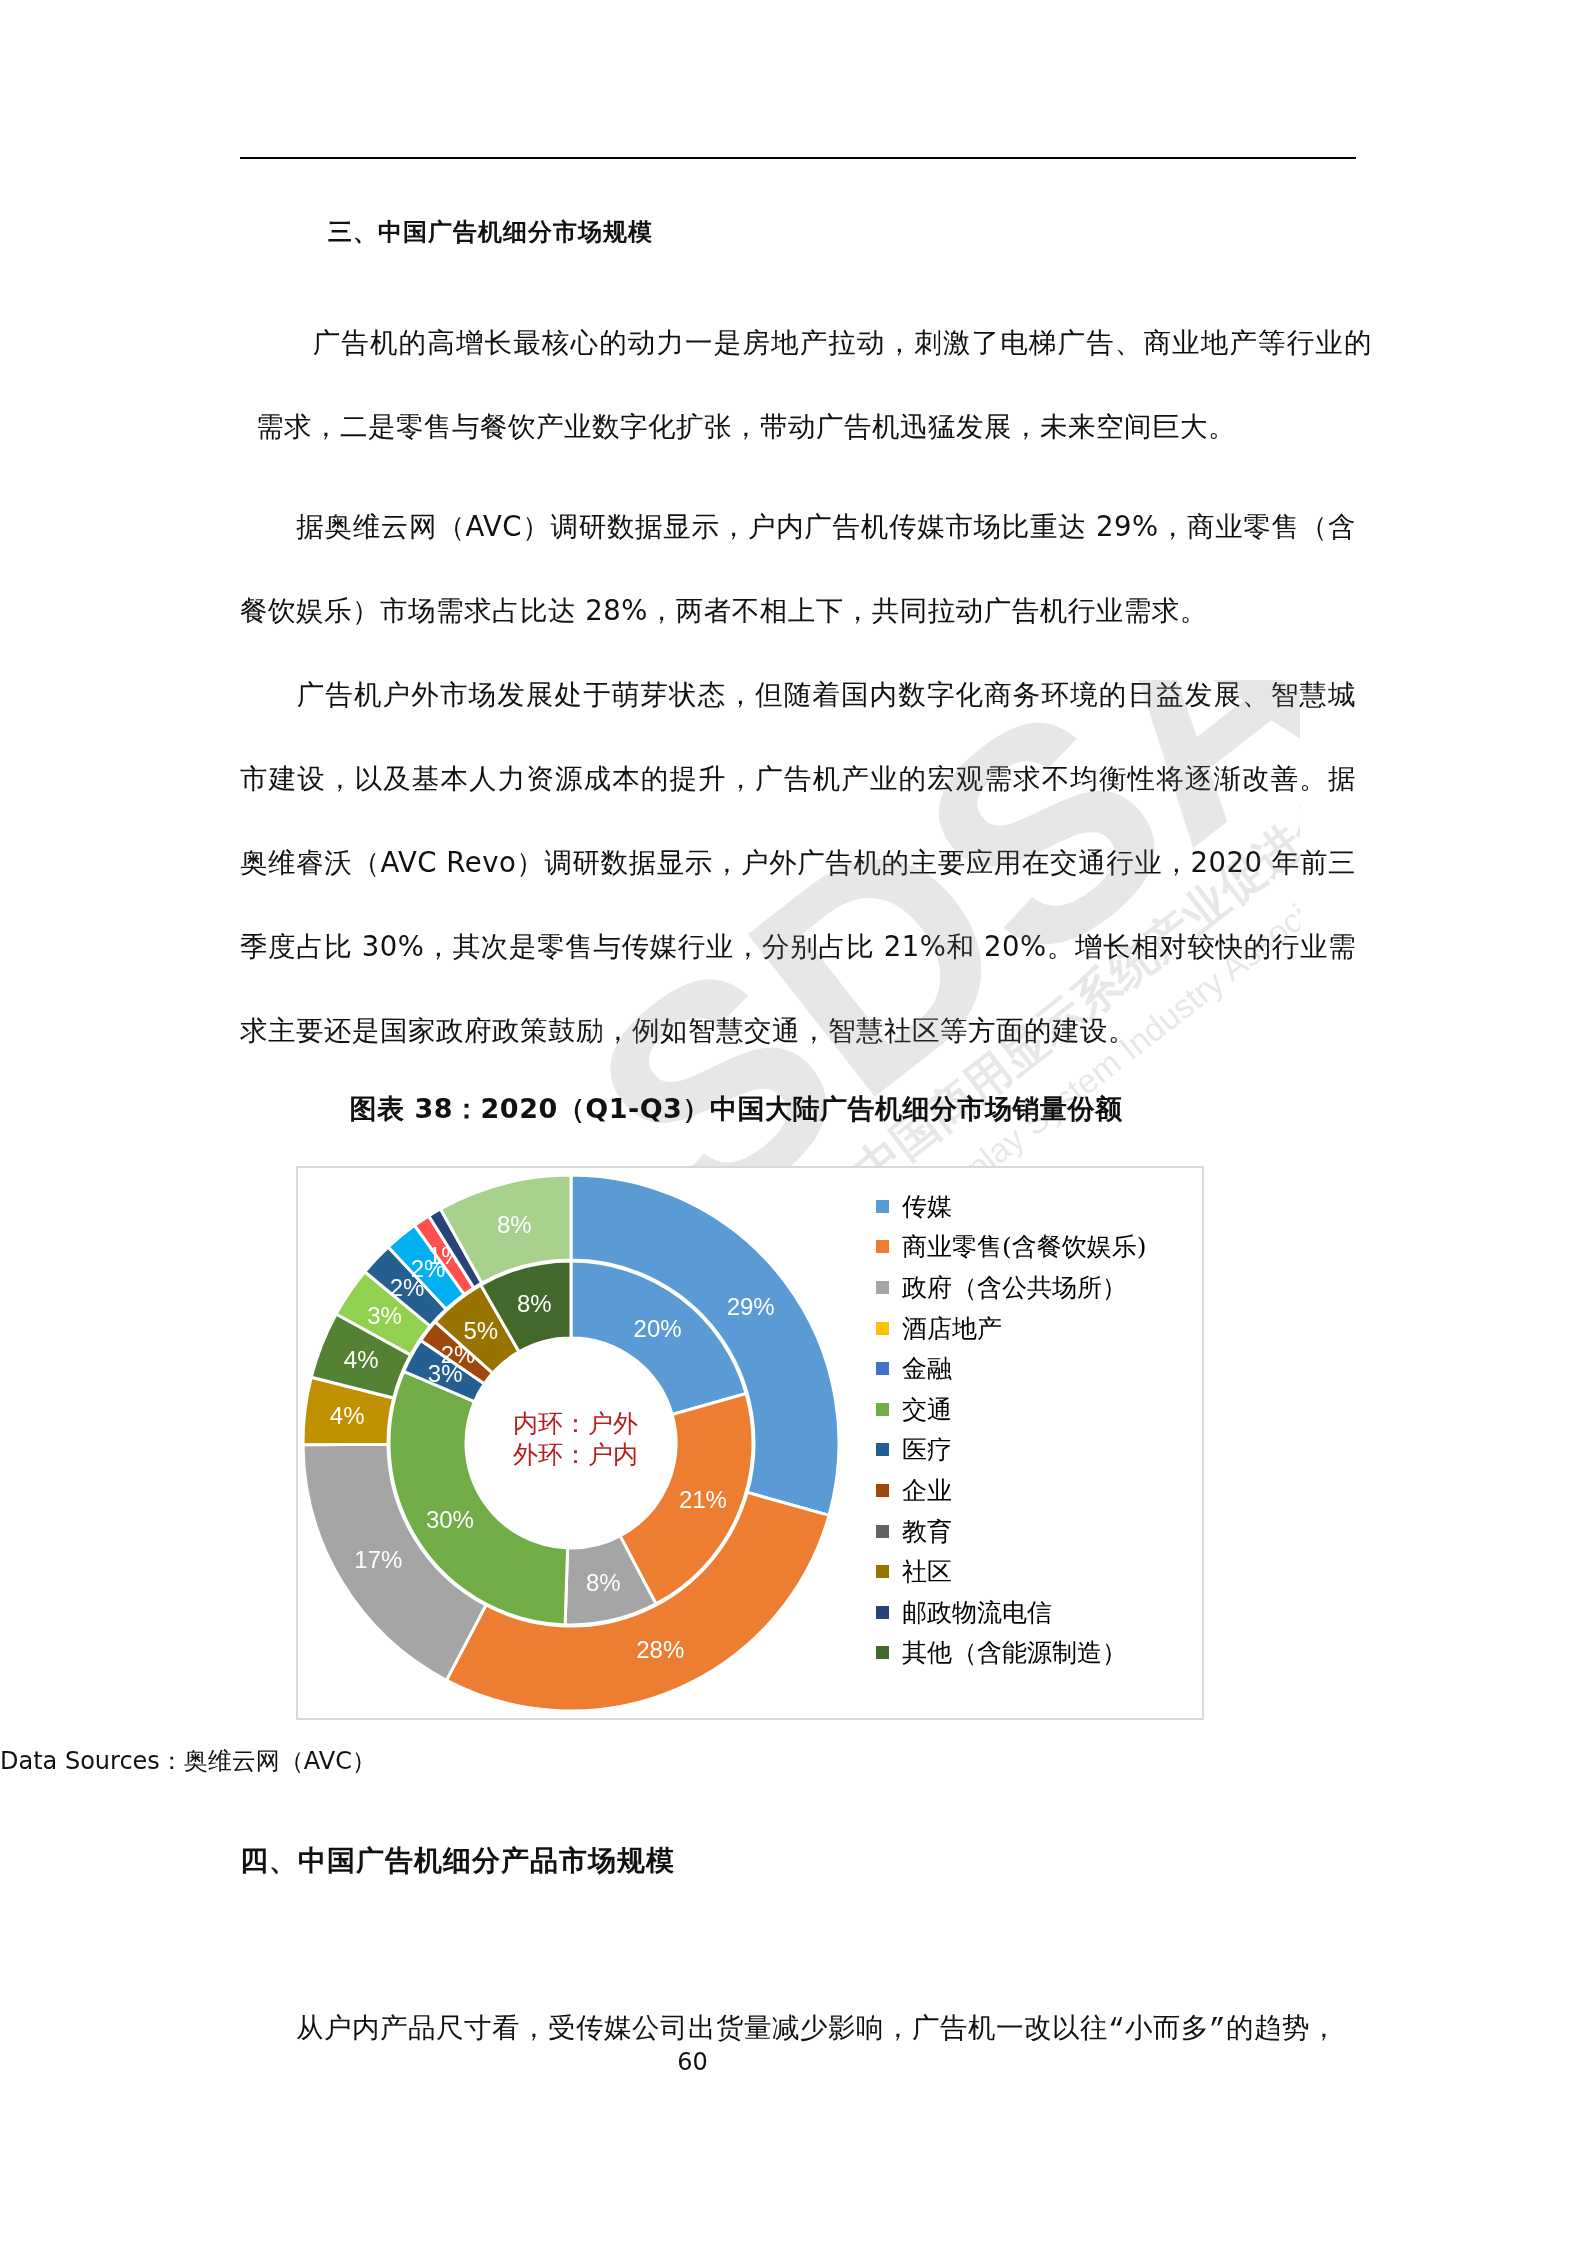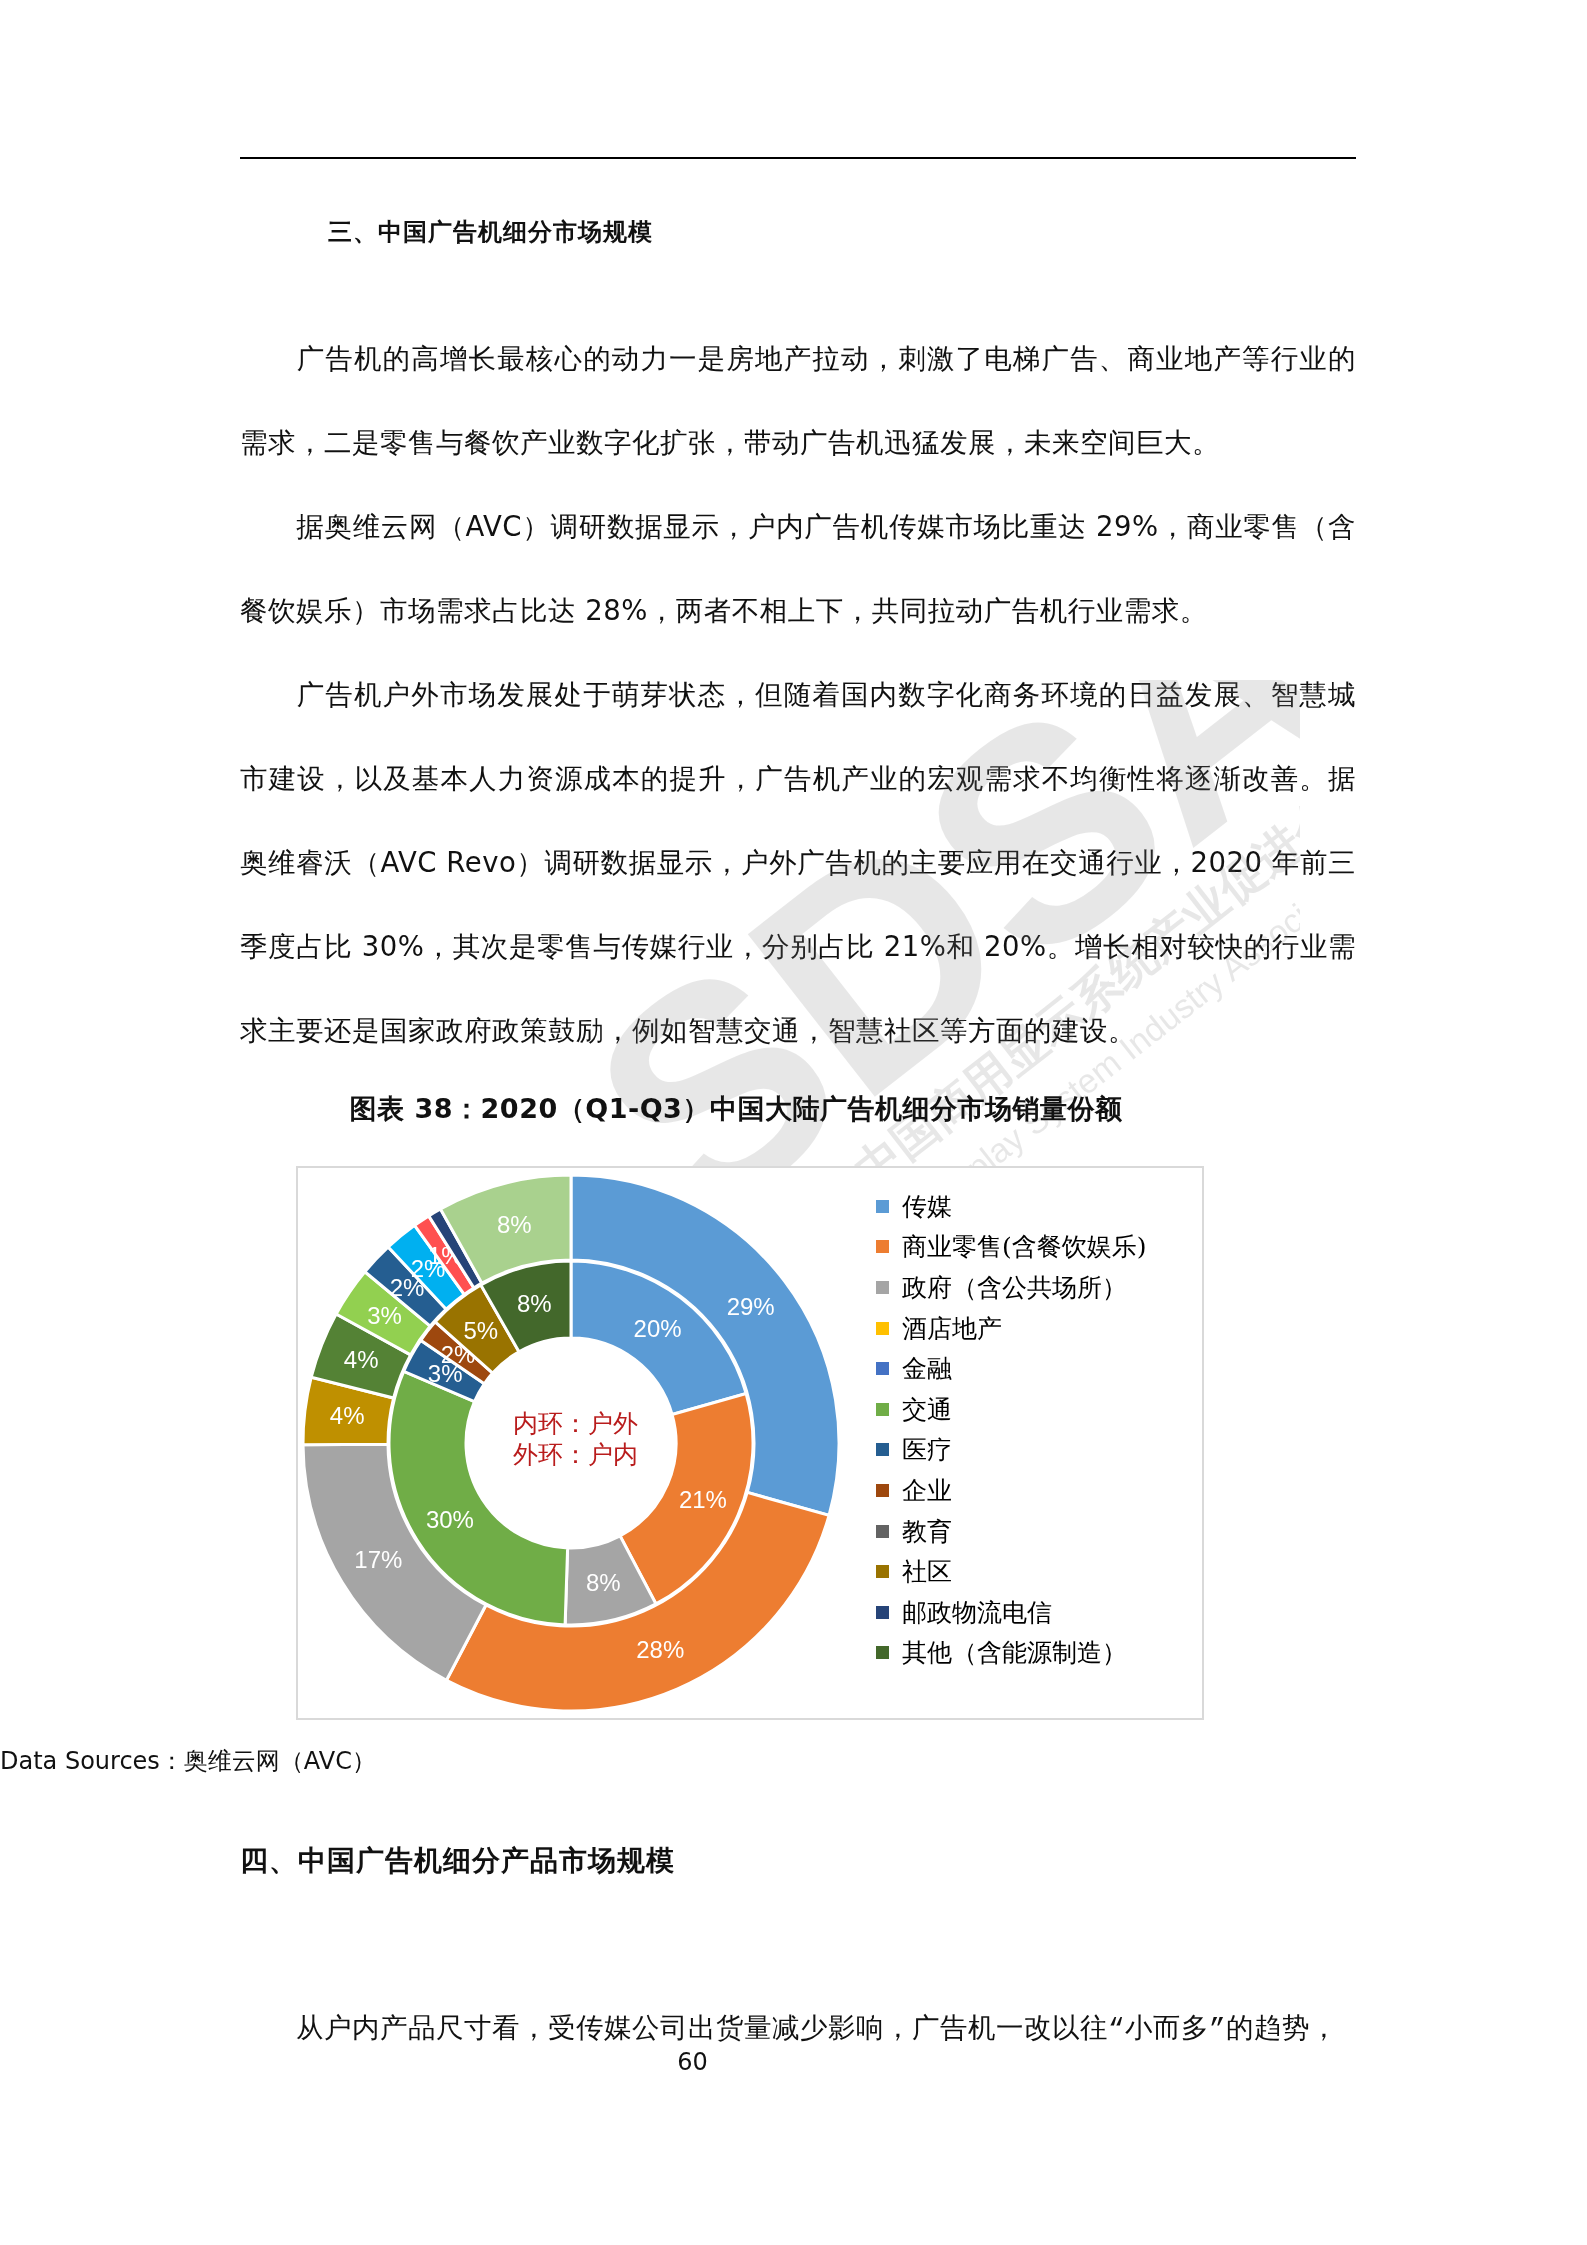--- a/index.html
+++ b/index.html
@@ -4,21 +4,21 @@
 <style>
   html, body { margin: 0; padding: 0; background: #ffffff; }
   body { width: 1587px; height: 2245px; position: relative; overflow: hidden;
          font-family: "DejaVu Sans", "Liberation Sans", sans-serif; color: #111; }
   .page { position: absolute; left: 0; top: 0; width: 1587px; height: 2245px; }
   .header-rule { position: absolute; left: 240px; top: 157px; width: 1116px; height: 2px; background: #000; }
   .h3 { position: absolute; left: 328px; top: 216px; font-size: 24px; font-weight: bold; letter-spacing: 1px; }
   .h4 { position: absolute; left: 240px; top: 1842px; font-size: 28px; font-weight: bold; letter-spacing: 1px; }
   .para { position: absolute; left: 240px; width: 1116px; font-size: 27.5px; line-height: 84px; text-align: justify; letter-spacing: 0.5px; }
   .para .indent { display: inline-block; width: 56px; }
-  .p1 { top: 316px; }
+  .p1 { top: 300px; margin-left: 16px; }
   .p2 { top: 484px; }
   .p3 { top: 652px; }
   .p4 { top: 1988px; font-family: Liberation Mono, monospace; }
   .caption { position: absolute; left: 0; width: 1472px; top: 1091px; text-align: center; font-size: 27px; font-weight: bold; letter-spacing: 0.5px; }
   .chart-frame { position: absolute; left: 296px; top: 1166px; width: 908px; height: 554px; border: 2px solid #d9d9d9; background: #fff; box-sizing: border-box; }
   .chart-svg { position: absolute; left: 0; top: 0; }
   .legend { position: absolute; left: 578px; top: 18px; }
   .legend-item { display: flex; align-items: center; height: 40.6px; font-family: "DejaVu Serif", "Liberation Serif", serif; font-size: 25px; color: #000000; }
   .legend-swatch { width: 13px; height: 13px; margin-right: 13px; flex: none; }
   .center-label { position: absolute; font-family: "DejaVu Serif", "Liberation Serif", serif; font-size: 25px; color: #b91c1c; line-height: 31px; text-align: left; }

